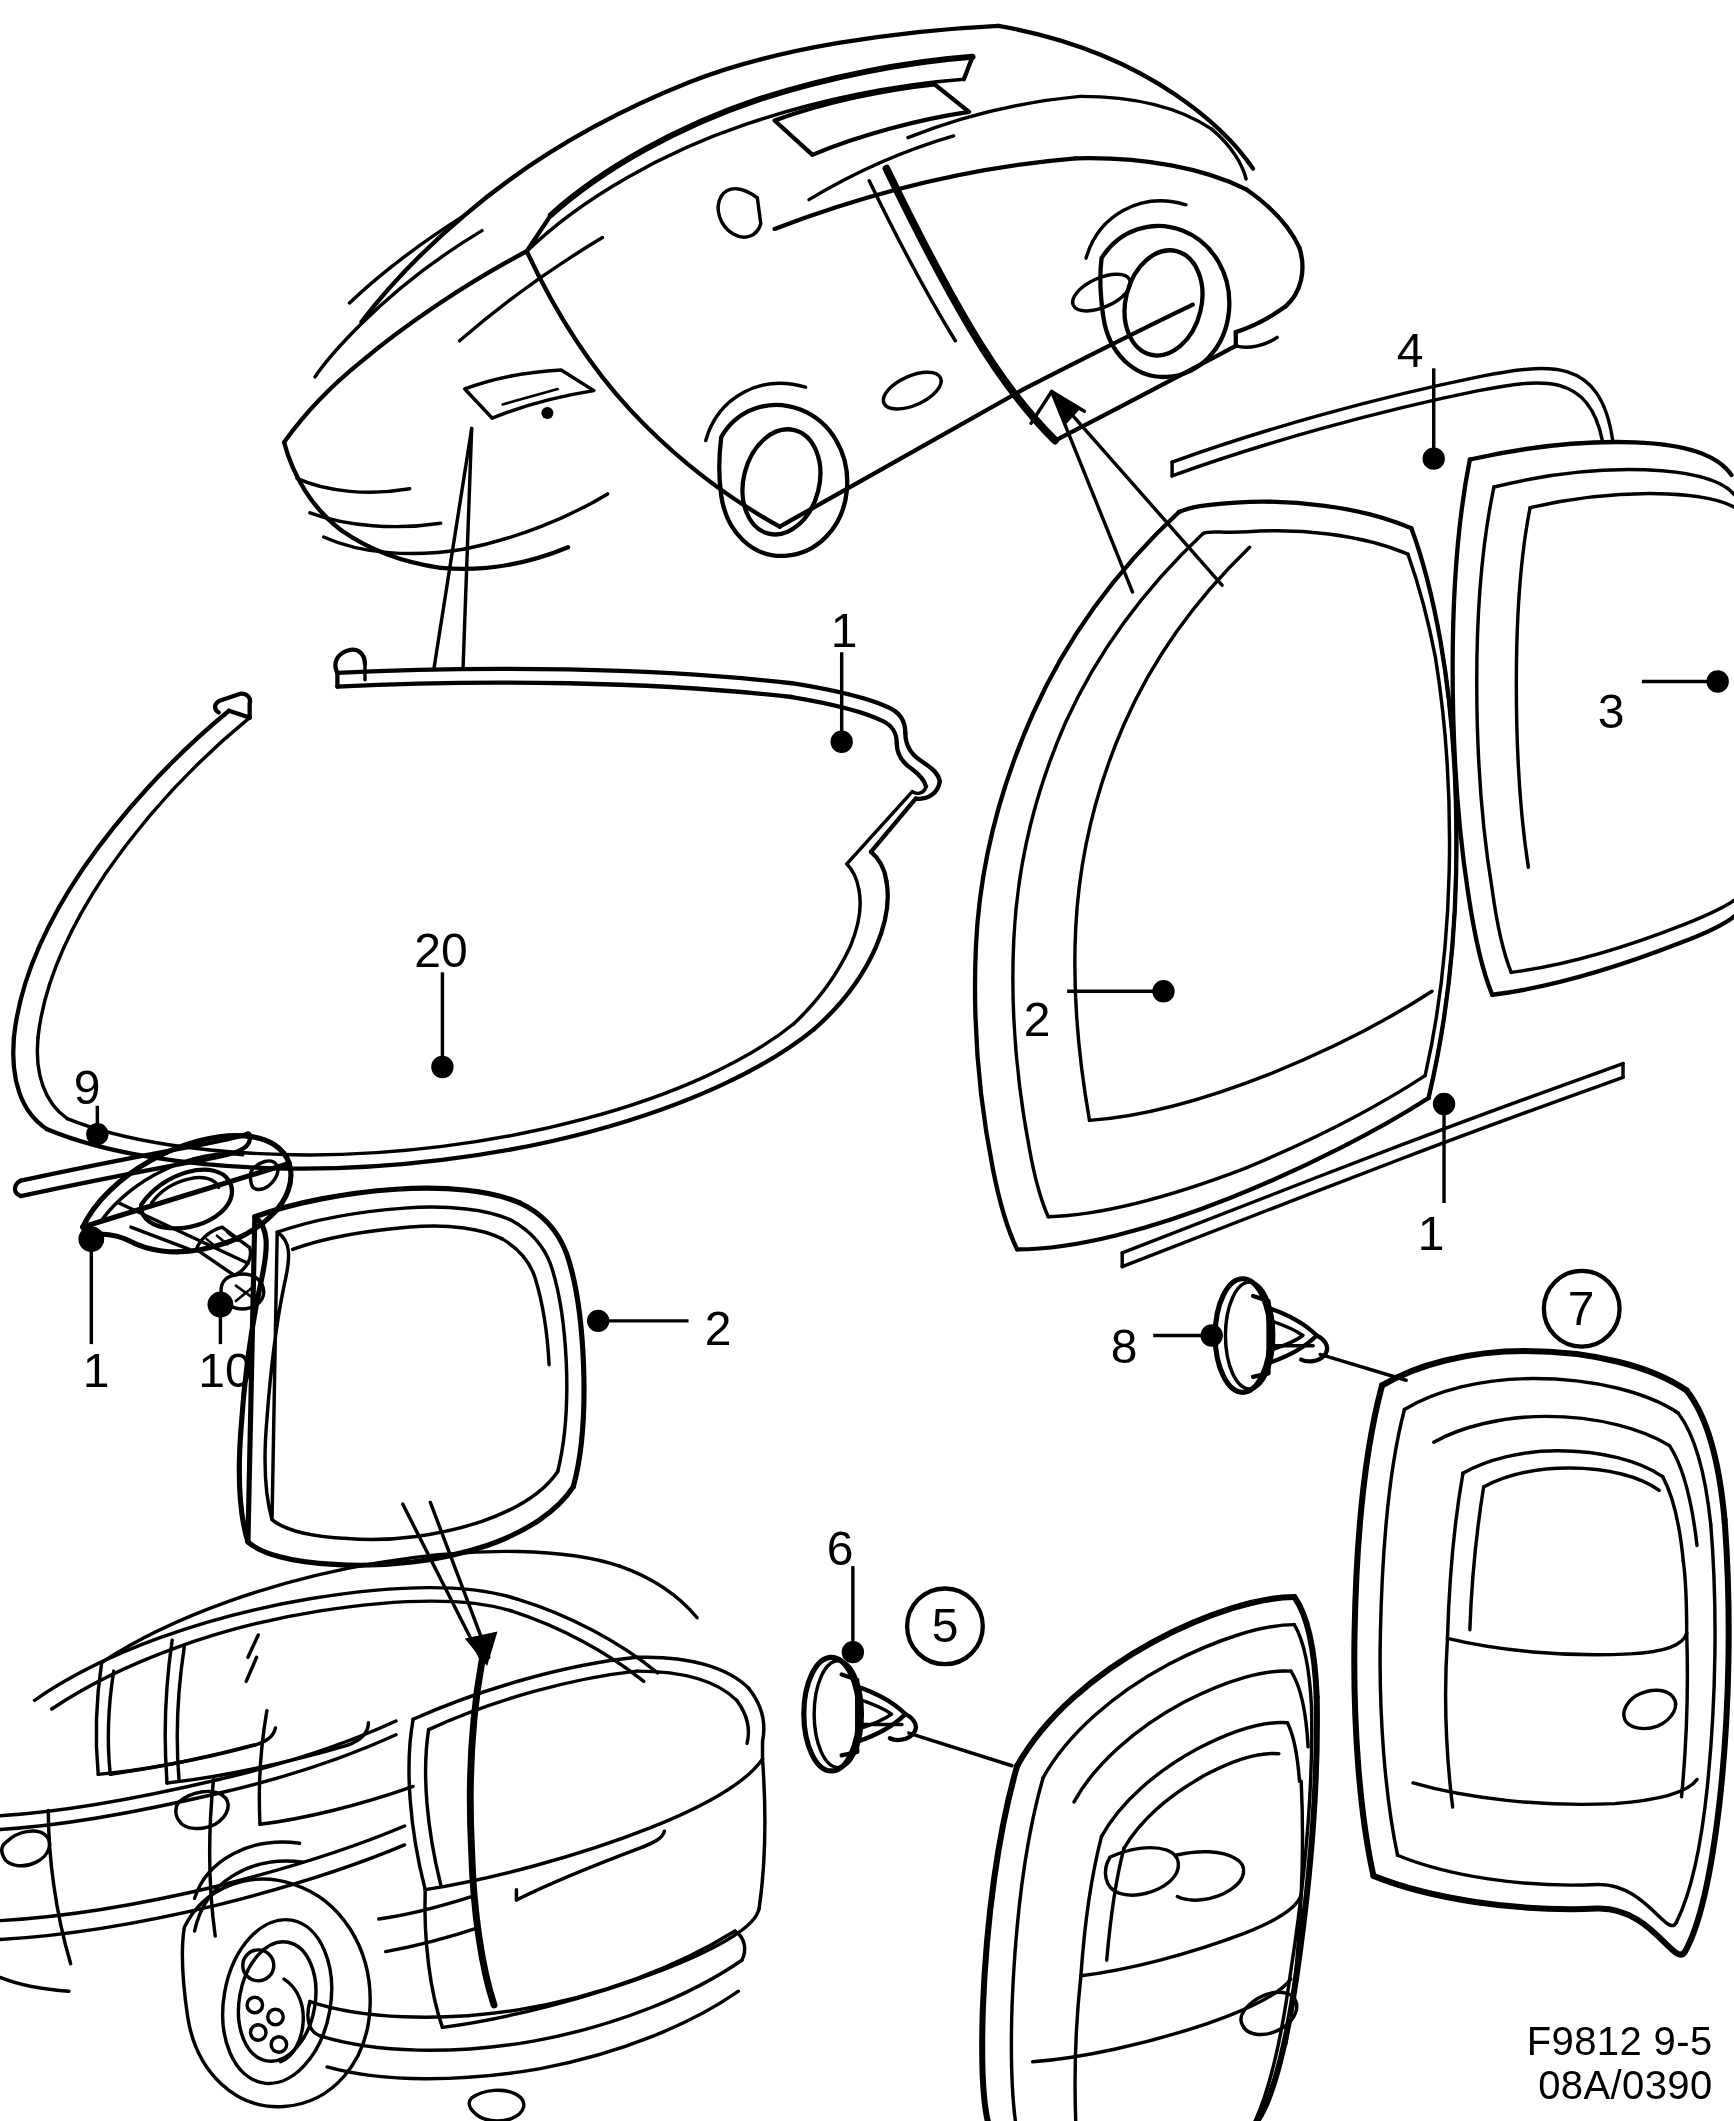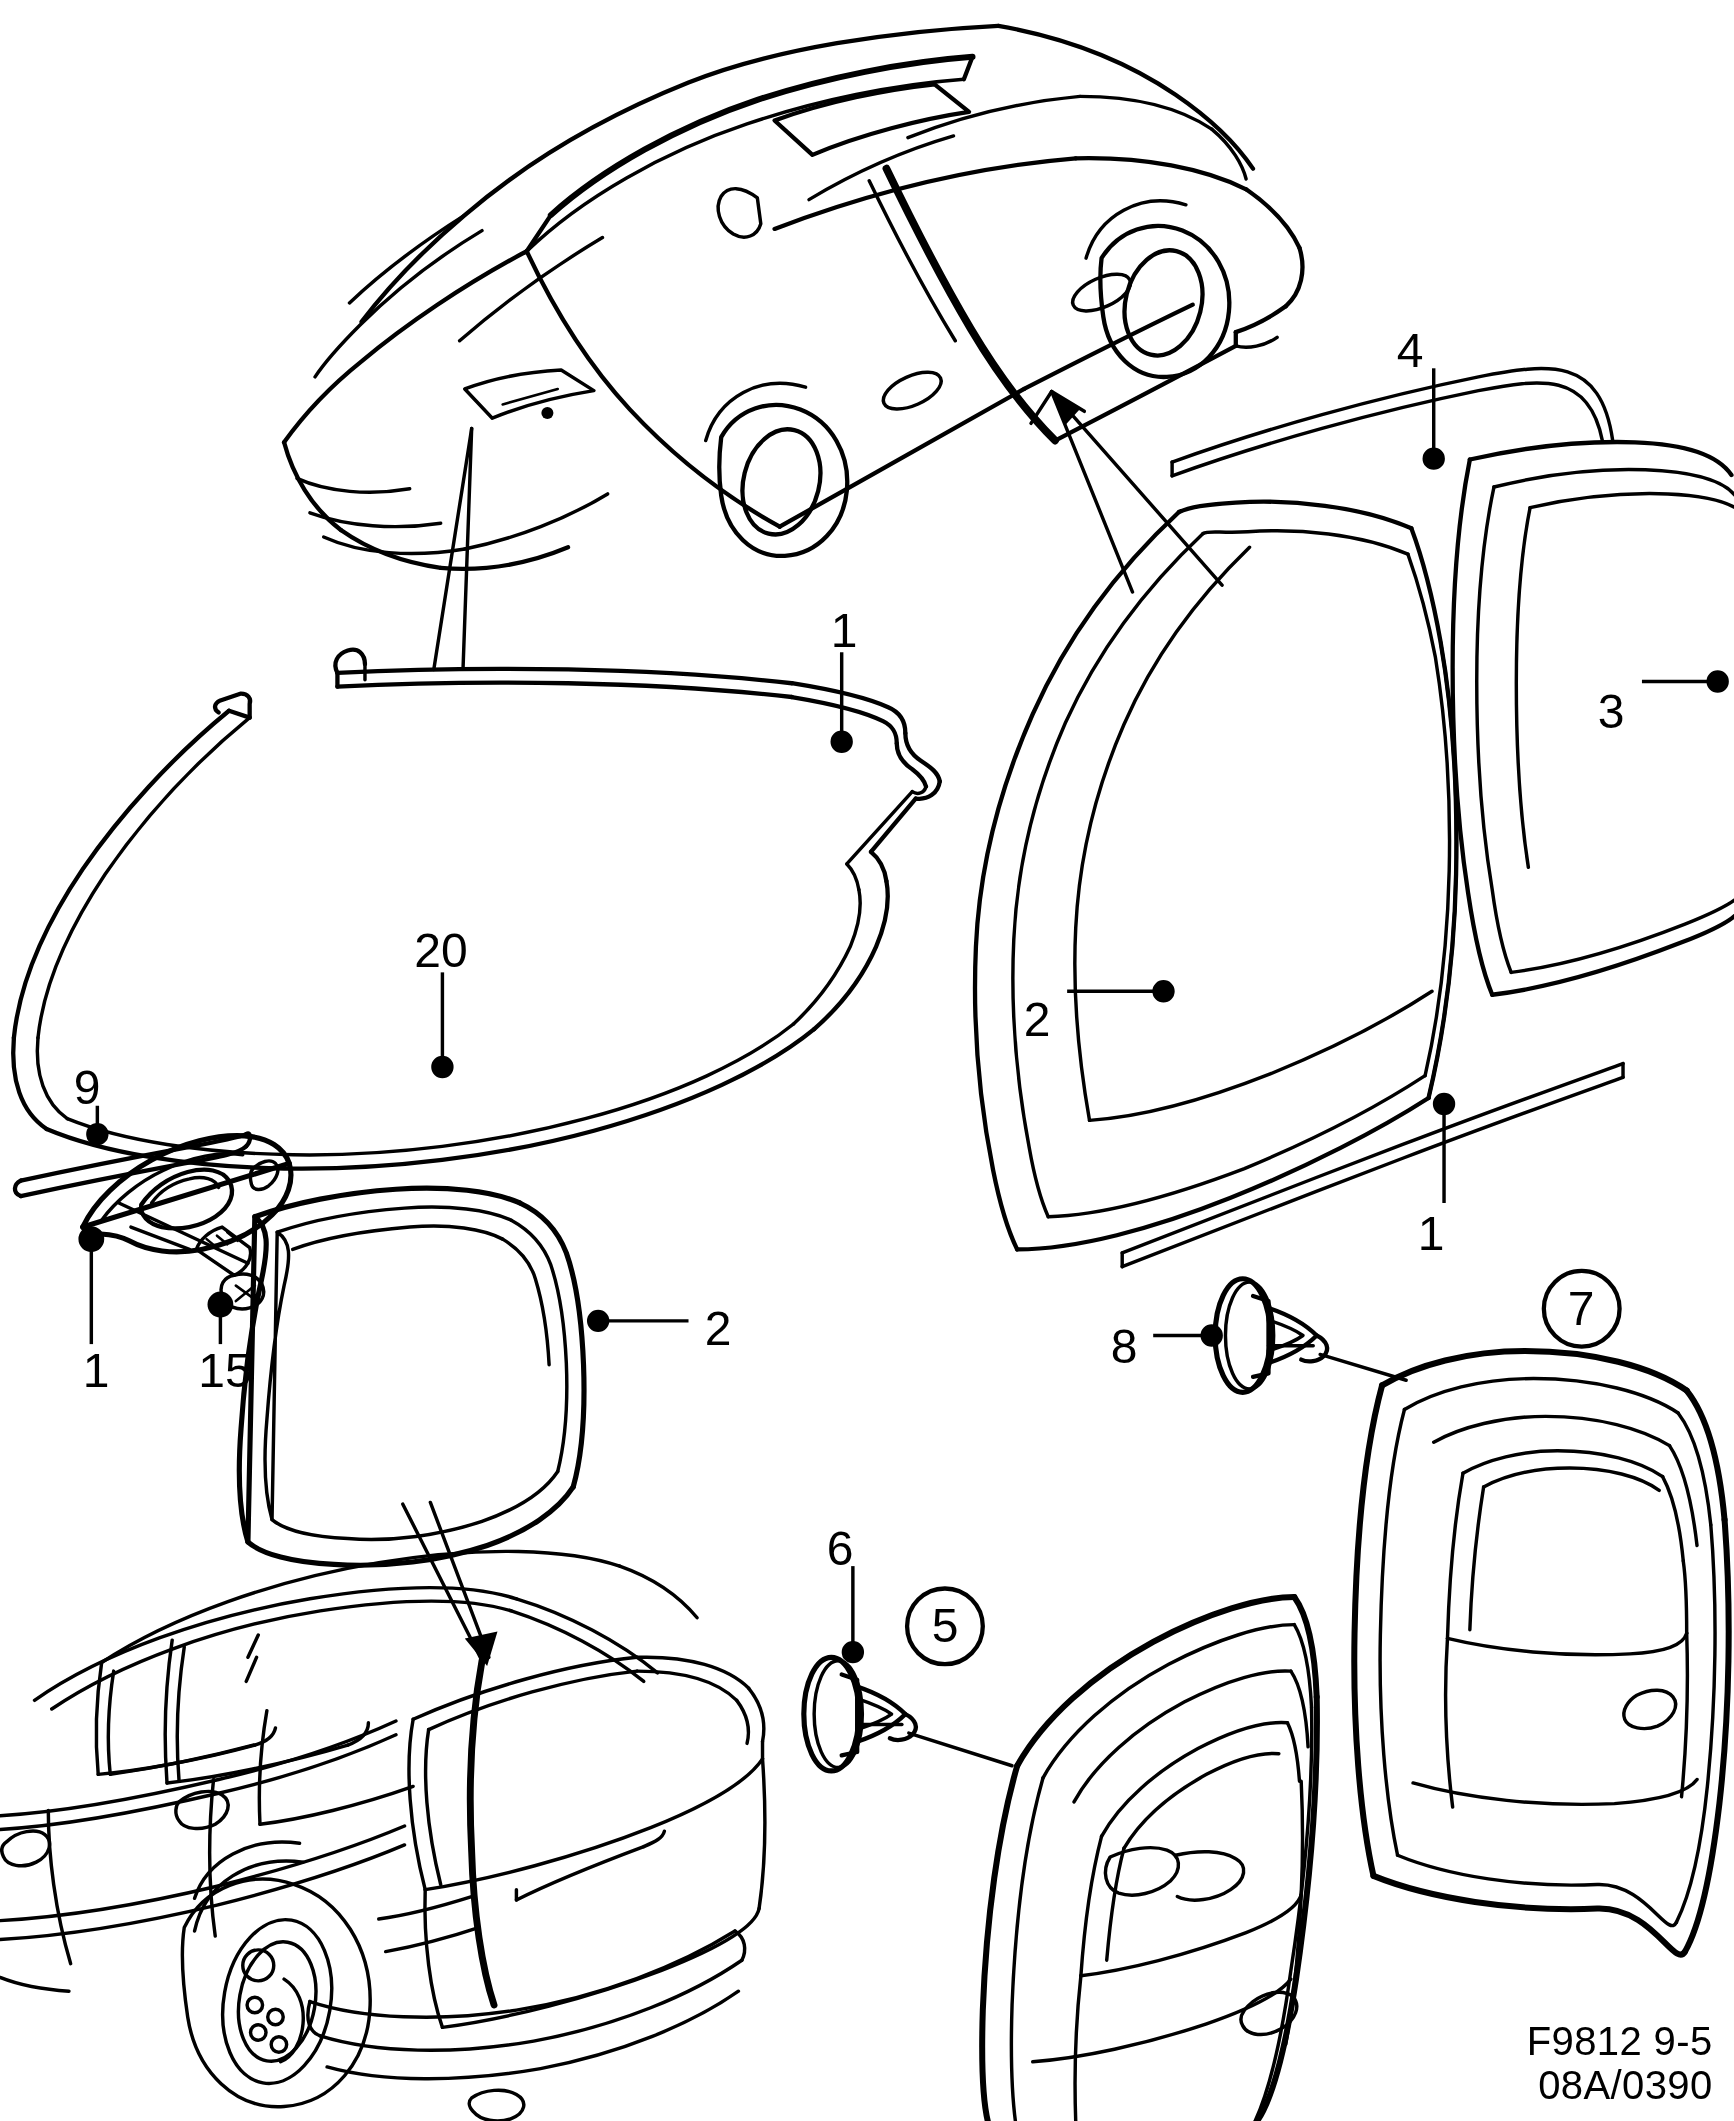--- a/index.html
+++ b/index.html
@@ -509,21 +509,21 @@
       <div style="position: absolute; left: 1037px; top: 1020px; transform: translate(-50%, -50%); font-family: &quot;Liberation Sans&quot;, sans-serif; font-size: 48px; line-height: 1; color: rgb(0, 0, 0); white-space: nowrap;">2</div>
       <div style="position: absolute; left: 1611px; top: 712px; transform: translate(-50%, -50%); font-family: &quot;Liberation Sans&quot;, sans-serif; font-size: 48px; line-height: 1; color: rgb(0, 0, 0); white-space: nowrap;">3</div>
       <div style="position: absolute; left: 1410px; top: 351px; transform: translate(-50%, -50%); font-family: &quot;Liberation Sans&quot;, sans-serif; font-size: 48px; line-height: 1; color: rgb(0, 0, 0); white-space: nowrap;">4</div>
       <div style="position: absolute; left: 945px; top: 1626px; transform: translate(-50%, -50%); font-family: &quot;Liberation Sans&quot;, sans-serif; font-size: 48px; line-height: 1; color: rgb(0, 0, 0); white-space: nowrap;">5</div>
       <div style="position: absolute; left: 840px; top: 1549px; transform: translate(-50%, -50%); font-family: &quot;Liberation Sans&quot;, sans-serif; font-size: 48px; line-height: 1; color: rgb(0, 0, 0); white-space: nowrap;">6</div>
       <div style="position: absolute; left: 1581px; top: 1309px; transform: translate(-50%, -50%); font-family: &quot;Liberation Sans&quot;, sans-serif; font-size: 48px; line-height: 1; color: rgb(0, 0, 0); white-space: nowrap;">7</div>
       <div style="position: absolute; left: 1124px; top: 1347px; transform: translate(-50%, -50%); font-family: &quot;Liberation Sans&quot;, sans-serif; font-size: 48px; line-height: 1; color: rgb(0, 0, 0); white-space: nowrap;">8</div>
       <div style="position: absolute; left: 87px; top: 1088px; transform: translate(-50%, -50%); font-family: &quot;Liberation Sans&quot;, sans-serif; font-size: 48px; line-height: 1; color: rgb(0, 0, 0); white-space: nowrap;">9</div>
       <div style="position: absolute; left: 718px; top: 1329px; transform: translate(-50%, -50%); font-family: &quot;Liberation Sans&quot;, sans-serif; font-size: 48px; line-height: 1; color: rgb(0, 0, 0); white-space: nowrap;">2</div>
       <div style="position: absolute; left: 96px; top: 1371px; transform: translate(-50%, -50%); font-family: &quot;Liberation Sans&quot;, sans-serif; font-size: 48px; line-height: 1; color: rgb(0, 0, 0); white-space: nowrap;">1</div>
-      <div style="position: absolute; left: 225px; top: 1371px; transform: translate(-50%, -50%); font-family: &quot;Liberation Sans&quot;, sans-serif; font-size: 48px; line-height: 1; color: rgb(0, 0, 0); white-space: nowrap;">15</div>
+      <div style="position: absolute; left: 225px; top: 1371px; transform: translate(-50%, -50%); font-family: &quot;Liberation Sans&quot;, sans-serif; font-size: 48px; line-height: 1; color: rgb(0, 0, 0); white-space: nowrap;">10</div>
       <div style="position: absolute; left: 441px; top: 951px; transform: translate(-50%, -50%); font-family: &quot;Liberation Sans&quot;, sans-serif; font-size: 48px; line-height: 1; color: rgb(0, 0, 0); white-space: nowrap;">20</div>
       <div style="position: absolute; left: 844px; top: 631px; transform: translate(-50%, -50%); font-family: &quot;Liberation Sans&quot;, sans-serif; font-size: 48px; line-height: 1; color: rgb(0, 0, 0); white-space: nowrap;">1</div>
     </div>
 
   <div class="footer-block">
     <div>F9812 9-5</div>
     <div>08A/0390</div>
   </div>
 
 </div>

